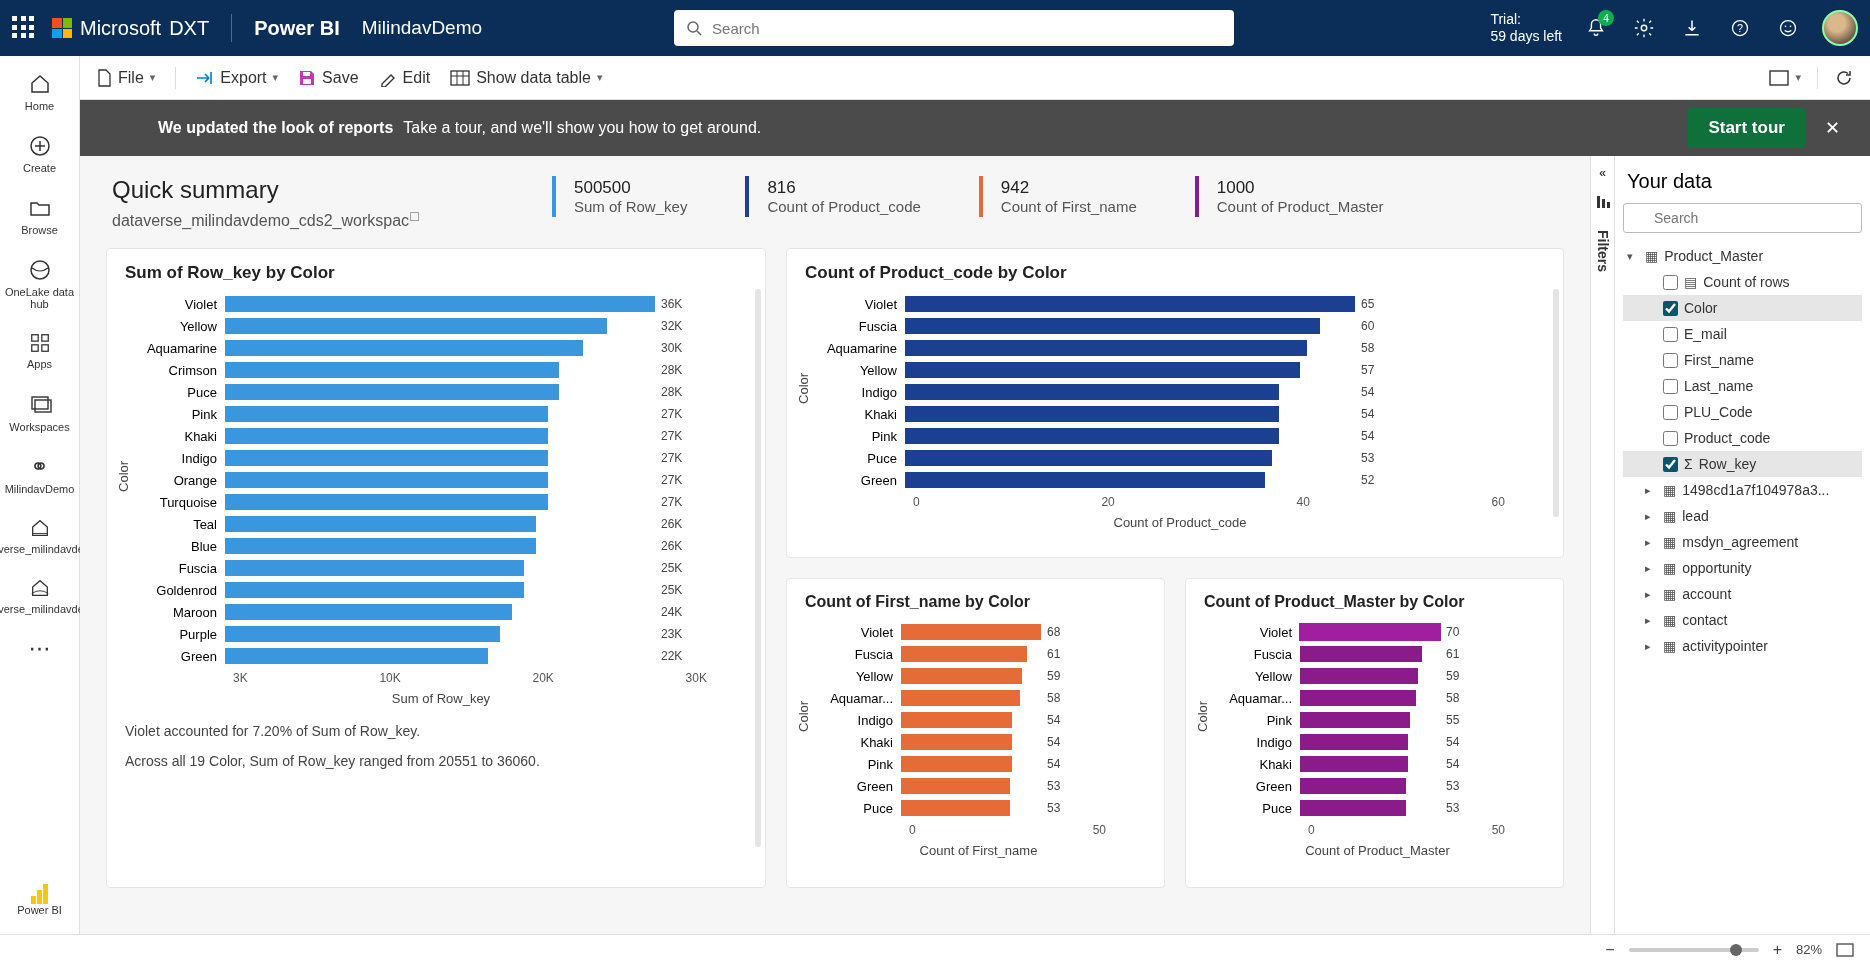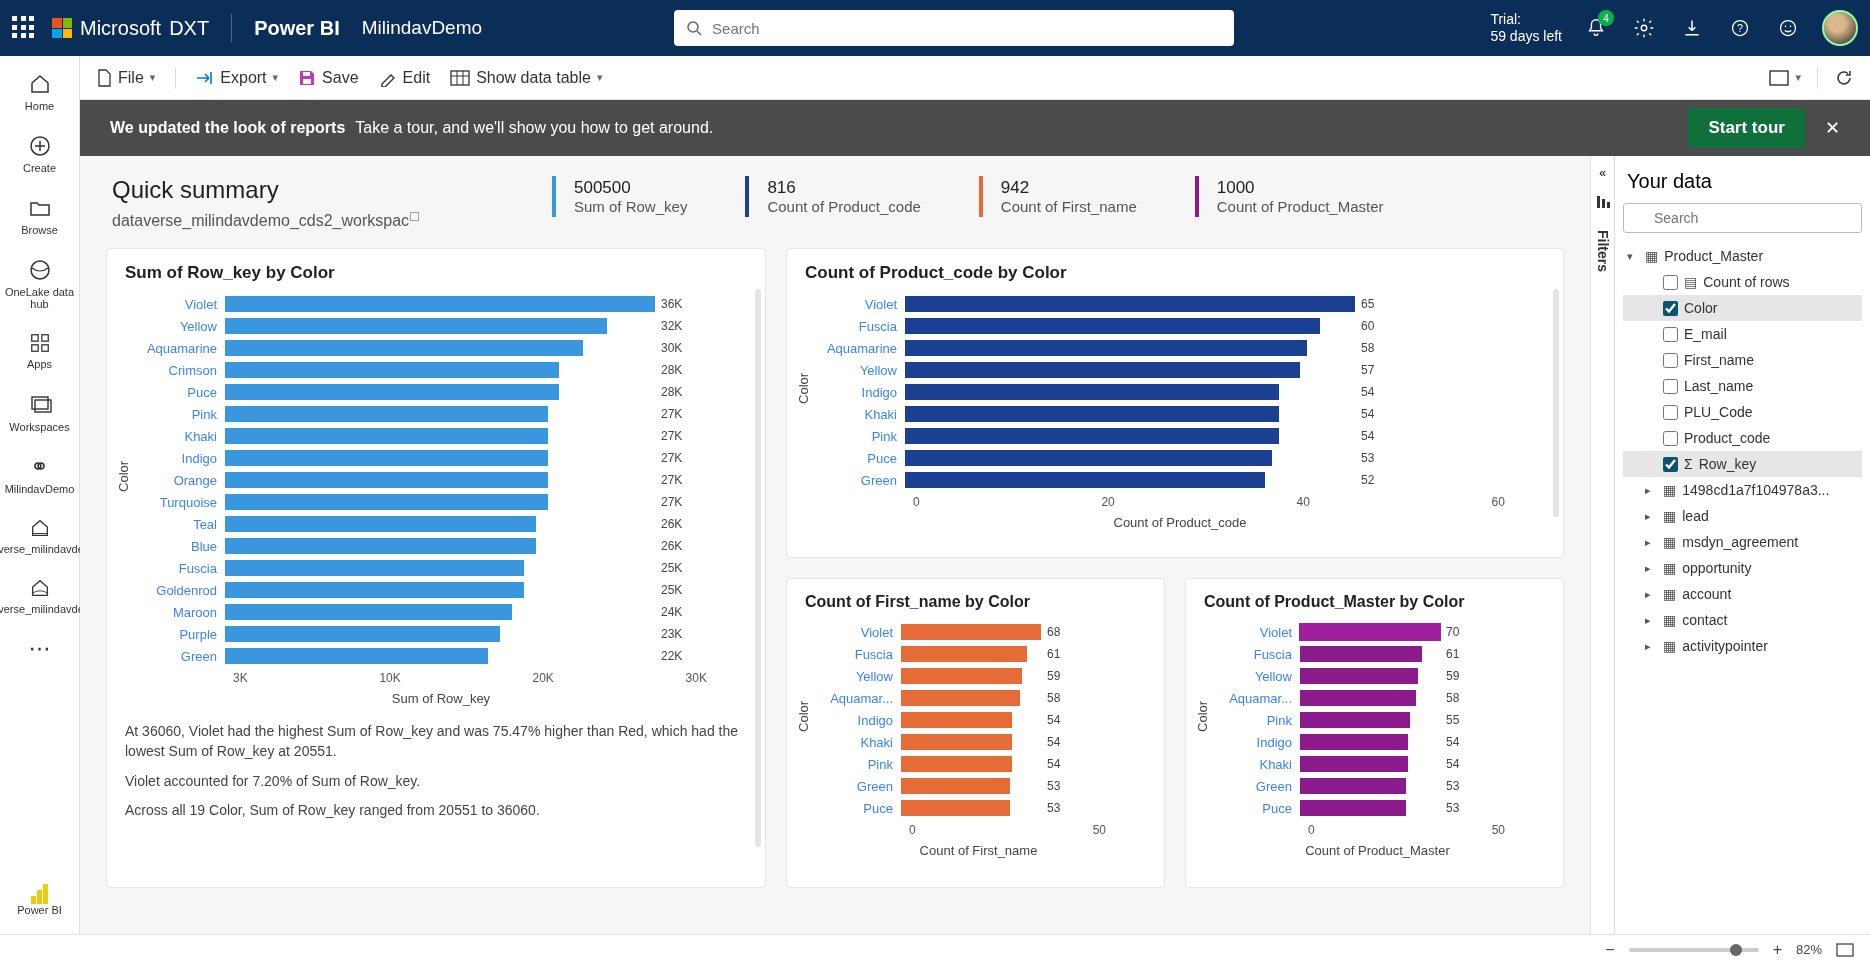--- a/index.html
+++ b/index.html
@@ -33,21 +33,21 @@
 
 
 .toolbar { position: absolute; top: 56px; left: 80px; right: 0; height: 44px; border-bottom: 1px solid #e0e0e0; display: flex; align-items: center; padding: 0 16px; gap: 20px; font-size: 16px; color: #333; background:#fff;}
 .toolbar-item { display: flex; align-items: center; gap: 6px; cursor: pointer; }
 .toolbar-right { margin-left: auto; display:flex; align-items:center; gap:16px;}
 .chev{font-size:11px; color:#666;}
 .save-ico{color:#c239b3;}
 
 
 .banner { position: absolute; top: 100px; left: 80px; right: 0; height: 56px; background: #4b4b4b; color: #fff; display: flex; align-items: center; padding: 0 30px; }
-.banner b { margin-right: 10px; }
+.banner b { margin-right: 10px; margin-left: 48px; }
 .start-tour { margin-left: auto; background: #0f703b; color: #fff; border: none; padding: 10px 20px; font-size: 17px; border-radius: 3px; cursor: pointer; font-weight:700;}
 .banner .close-x { margin-left: 20px; cursor: pointer; font-size: 18px; }
 
 
 .canvas { position: absolute; top: 156px; left: 80px; right: 280px; bottom: 30px; background: #f6f6f6; padding: 20px 26px; overflow: auto; }
 .summary-row { display: flex; align-items: flex-start; gap: 0; margin-bottom: 18px; padding-left:6px;}
 .summary-title { flex: 0 0 440px; }
 .summary-title h2 { font-size: 24px; font-weight: 400; color: #222; margin-bottom:4px;}
 .summary-title .sub { color: #555; font-size: 16px; }
 .kpi { border-left: 4px solid; padding: 2px 18px; margin-right: 40px; }
@@ -57,21 +57,21 @@
 .card { background: #fff; border: 1px solid #e6e6e6; border-radius: 4px; padding: 14px 18px; position:relative;}
 .card-title { font-size: 17px; font-weight: 600; color: #222; margin-bottom: 10px; }
 .sidecol { display: grid; grid-template-rows: auto auto; gap: 20px; }
 .sidecol-row2 { display: grid; grid-template-columns: 1fr 1fr; gap: 20px; }
 .insights p { font-size: 14px; color: #444; margin: 10px 0; line-height:1.4;}
 .scrollhint{position:absolute; right:4px; top:40px; bottom:40px; width:6px; background:#e4e4e4; border-radius:3px;}
 
 
 .barchart { font-size: 13px; }
 .bar-row { display: flex; align-items: center; height: 22px; }
-.bar-label { width: 90px; text-align: right; padding-right: 8px; color: #3b82f6; font-size:13px; white-space:nowrap; overflow:hidden; text-overflow:ellipsis;}
+.bar-label { width: 90px; text-align: right; padding-right: 8px; color: #000000; font-size:13px; white-space:nowrap; overflow:hidden; text-overflow:ellipsis;}
 .bar-track { flex: 1; position: relative; height: 16px; }
 .bar-fill { height: 100%; }
 .bar-val { margin-left: 6px; font-size: 12px; color: #444; width:34px;}
 .axis-label { text-align: center; font-size: 13px; color: #444; margin-top: 6px; }
 .y-axis-label { position:absolute; left:-2px; top:50%; transform: rotate(-90deg) translateX(50%); transform-origin:left; font-size:13px; color:#444;}
 .xaxis-ticks{display:flex; margin-left:98px; font-size:12px; color:#555; justify-content:space-between; padding-right:40px; margin-top:4px;}
 
 
 .filters-tab { position: absolute; top: 156px; right: 256px; width: 24px; bottom: 30px; border-left:1px solid #e0e0e0; background:#fff; display:flex; flex-direction:column; align-items:center; padding-top:10px; gap:14px; }
 .filters-tab .vtext { writing-mode: vertical-rl; font-size:14px; font-weight:600; color:#333; margin-top:6px;}
@@ -461,21 +461,20 @@
           <div class="xaxis-ticks">
             <span>3K</span>
             <span>10K</span>
             <span>20K</span>
             <span>30K</span>
           </div>
           <div class="axis-label">Sum of Row_key</div>
         </div>
       <div class="scrollhint"></div>
       <div class="insights" style="margin-top:16px">
-        <p>At 36060, Violet had the highest Sum of Row_key and was 75.47% higher than Red, which had the lowest Sum of Row_key at 20551.</p>
         <p>Violet accounted for 7.20% of Sum of Row_key.</p>
         <p>Across all 19 Color, Sum of Row_key ranged from 20551 to 36060.</p>
       </div>
     </div>
 
     <div class="sidecol">
       <div class="card" style="height:310px">
         <div class="card-title">Count of Product_code by Color</div>
         <div id="chart1" class="barchart" style="position:relative; padding-left:10px;">
             <div class="y-axis-label">Color</div>

